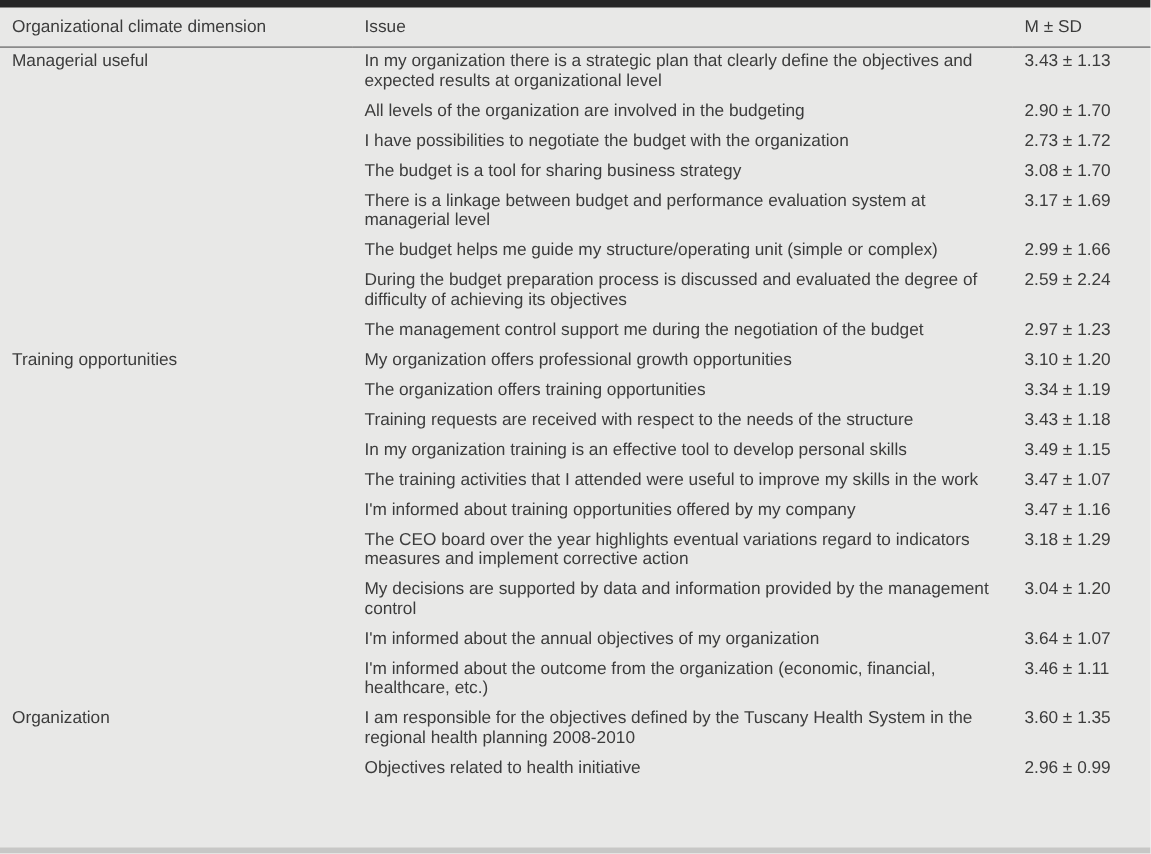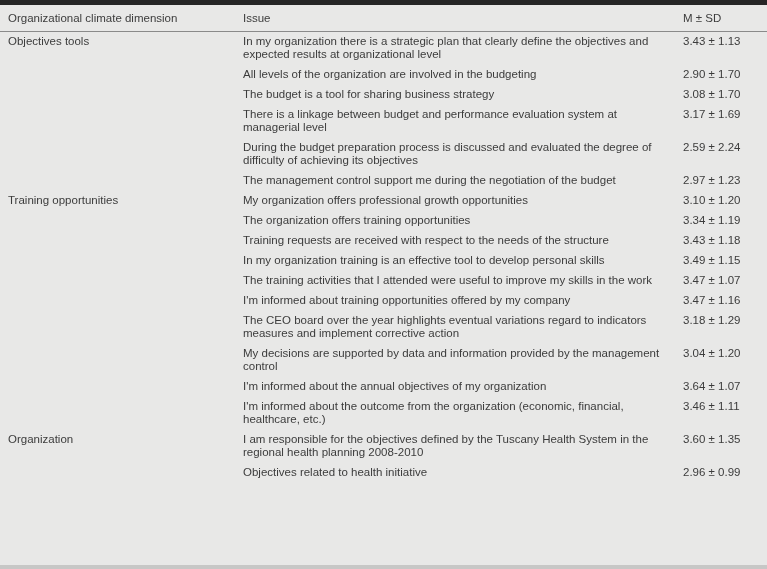--- a/index.html
+++ b/index.html
@@ -86,38 +86,48 @@
     </colgroup>
     <thead>
       <tr>
         <th class="dim">Organizational climate dimension</th>
         <th class="issue">Issue</th>
         <th class="val">M ± SD</th>
       </tr>
     </thead>
     <tbody>
       <tr>
-        <td class="dim">Objectives tools</td>
+        <td class="dim">Managerial useful</td>
         <td class="issue">In my organization there is a strategic plan that clearly define the objectives and expected results at organizational level</td>
         <td class="val">3.43 ± 1.13</td>
       </tr>
       <tr>
         <td class="dim"></td>
         <td class="issue">All levels of the organization are involved in the budgeting</td>
         <td class="val">2.90 ± 1.70</td>
       </tr>
       <tr>
         <td class="dim"></td>
+        <td class="issue">I have possibilities to negotiate the budget with the organization</td>
+        <td class="val">2.73 ± 1.72</td>
+      </tr>
+      <tr>
+        <td class="dim"></td>
         <td class="issue">The budget is a tool for sharing business strategy</td>
         <td class="val">3.08 ± 1.70</td>
       </tr>
       <tr>
         <td class="dim"></td>
         <td class="issue">There is a linkage between budget and performance evaluation system at managerial level</td>
         <td class="val">3.17 ± 1.69</td>
+      </tr>
+      <tr>
+        <td class="dim"></td>
+        <td class="issue">The budget helps me guide my structure/operating unit (simple or complex)</td>
+        <td class="val">2.99 ± 1.66</td>
       </tr>
       <tr>
         <td class="dim"></td>
         <td class="issue">During the budget preparation process is discussed and evaluated the degree of difficulty of achieving its objectives</td>
         <td class="val">2.59 ± 2.24</td>
       </tr>
       <tr>
         <td class="dim"></td>
         <td class="issue">The management control support me during the negotiation of the budget</td>
         <td class="val">2.97 ± 1.23</td>

